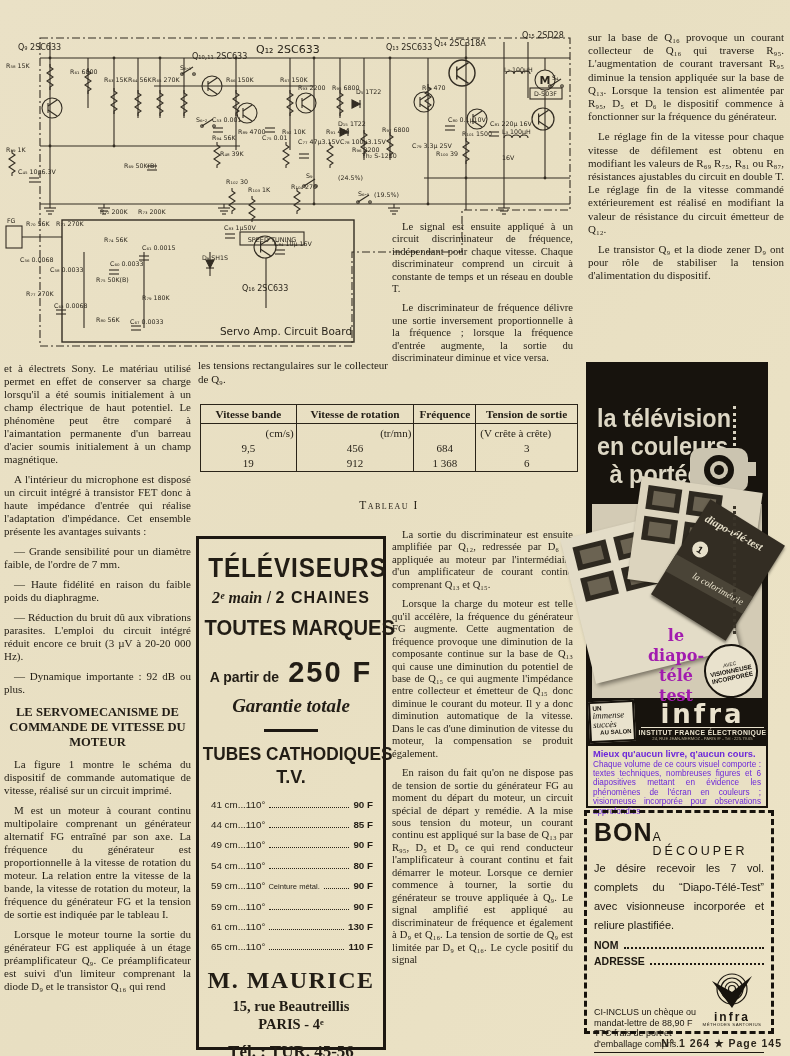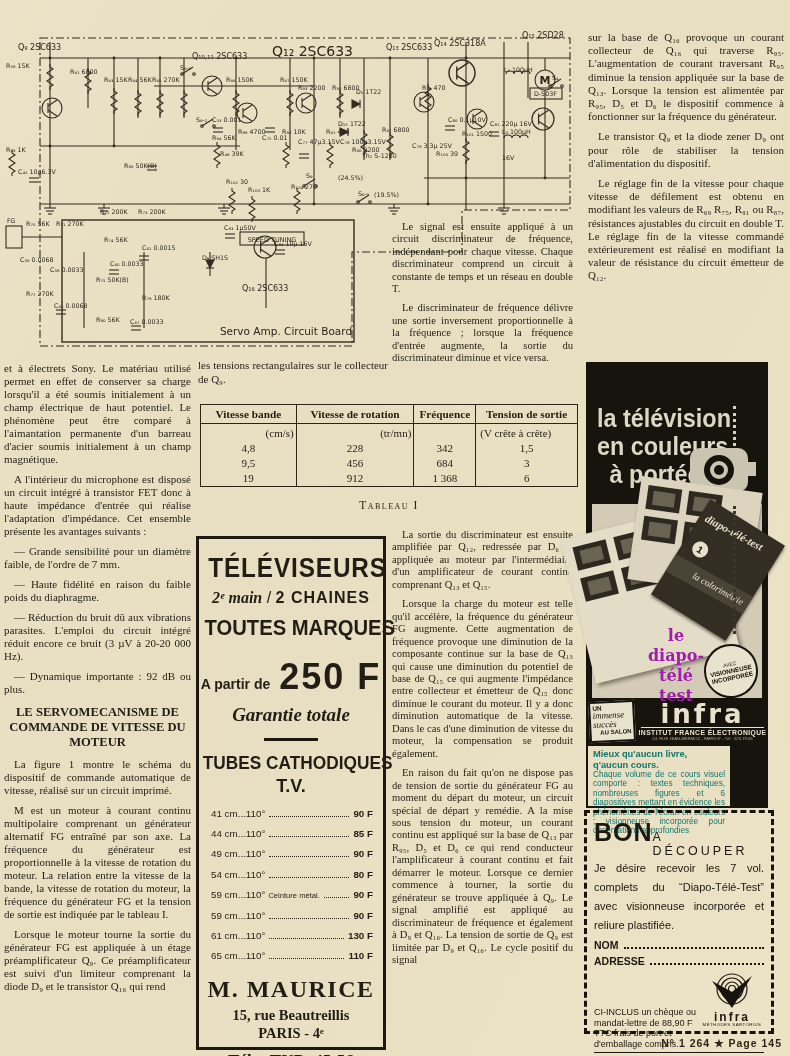--- a/index.html
+++ b/index.html
@@ -42,21 +42,21 @@
         font-family:"Liberation Sans",sans-serif;}
   .tv-title{margin-top:14px;font-weight:bold;font-size:27px;letter-spacing:1px;
         white-space:nowrap;transform:scaleX(.9);}
   .tv-sub{margin-top:5px;font-size:16px;white-space:nowrap;}
   .tv-sub .it{font-family:"Liberation Serif",serif;font-style:italic;font-weight:bold;}
   .tv-sub .bd{font-weight:bold;letter-spacing:1px;}
   .tv-marques{margin-top:9px;font-weight:bold;font-size:21.5px;white-space:nowrap;
         transform:scaleX(.94);}
   .tv-partir{margin-top:15px;display:flex;align-items:baseline;justify-content:center;}
   .tv-partir .pfx{font-weight:bold;font-size:14px;}
-  .tv-partir .prc{font-weight:bold;font-size:36px;margin-left:9px;letter-spacing:2px;}
+  .tv-partir .prc{font-weight:bold;font-size:29px;margin-left:9px;letter-spacing:2px;}
   .tv-garantie{margin-top:6px;font-family:"Liberation Serif",serif;font-style:italic;
         font-weight:bold;font-size:19px;}
   .tv-div{width:54px;height:3px;background:#1d1812;margin:12px auto 0;}
   .tv-tubes{margin-top:12px;font-weight:bold;font-size:18px;white-space:nowrap;
         transform:scaleX(.96);}
   .tv-tubes2{margin-top:2px;font-weight:bold;font-size:18px;}
   #tv-prices{margin:11px 10px 0 12px;}
   .tv-price-row{display:flex;align-items:baseline;font-size:9.8px;line-height:12.2px;
         text-align:left;margin-top:8px;}
   .tv-price-row .note{font-size:7.6px;margin-left:3px;}
@@ -129,22 +129,22 @@
   .salon .s2,.salon .s3{font-family:"Liberation Serif",serif;font-style:italic;
         font-size:9px;line-height:9px;}
   .salon .s4{font-size:6px;font-weight:bold;text-align:right;}
   .infra-bar{position:absolute;left:51px;top:340px;width:131px;height:42px;background:#17130d;
         text-align:center;color:#e9e2cd;}
   .infra-bar .brand{font-weight:bold;font-size:26px;line-height:24px;letter-spacing:3px;
         font-family:"DejaVu Sans",sans-serif;}
   .infra-bar .rule{height:1px;background:#e9e2cd;margin:1px 4px;}
   .infra-bar .inst{font-size:6.8px;font-weight:bold;letter-spacing:.4px;white-space:nowrap;}
   .infra-bar .instaddr{font-size:4.2px;color:#b3ab90;white-space:nowrap;}
-  .ad-body{position:absolute;left:2px;top:384px;width:142px;height:60px;background:#e9e0c4;
-        box-sizing:border-box;padding:3px 5px;color:#0f766e;}
+  .ad-body{position:absolute;left:2px;top:384px;width:178px;height:60px;background:#e9e0c4;
+        box-sizing:border-box;padding:3px 5px;color:#6d28d9;}
   .ad-body .lead{font-size:9.3px;font-weight:bold;line-height:10.5px;}
   .ad-body .txt{font-size:8.2px;line-height:9.4px;text-align:justify;}
   
   #coupon{position:absolute;left:584px;top:810px;width:190px;height:224px;box-sizing:border-box;
         border:3.5px dashed #17130d;background:transparent;padding:5px 7px;
         font-family:"Liberation Sans",sans-serif;color:#1d1811;}
   .cp-titlerow{display:flex;align-items:baseline;justify-content:space-between;}
   .cp-bon{font-weight:bold;font-size:25px;letter-spacing:1px;}
   .cp-dec{font-size:12.5px;letter-spacing:3px;}
   .cp-body{font-size:11px;line-height:19px;text-align:justify;margin-top:1px;}
@@ -313,21 +313,21 @@
           <circle cx="462" cy="150" r="1.4"></circle>
         <circle cx="541" cy="150" r="1.4"></circle>
       </g>
       <text x="541" y="56" text-anchor="middle" font-family="DejaVu Sans" font-size="11" font-weight="bold" fill="#2b261d">M</text>
       <text x="268" y="213.5" text-anchor="middle" font-family="DejaVu Sans" font-size="6.5" fill="#2b261d">SPEED TUNING</text>
       <text x="282" y="307" text-anchor="middle" font-family="DejaVu Sans" font-size="10.5" fill="#2b261d">Servo Amp. Circuit Board</text>
     </svg>
     <div id="schematic-labels">
         <span class="sch" style="left: 14px; top: 15px; font-size: 8px;">Q₉ 2SC633</span>
         <span class="sch" style="left: 188px; top: 24px; font-size: 8px;">Q₁₀,₁₁ 2SC633</span>
-        <span class="sch" style="left: 268px; top: 15px; font-size: 14px;">Q₁₂ 2SC633</span>
+        <span class="sch" style="left: 252px; top: 15px; font-size: 11px;">Q₁₂ 2SC633</span>
         <span class="sch" style="left: 382px; top: 15px; font-size: 8px;">Q₁₃ 2SC633</span>
         <span class="sch" style="left: 430px; top: 11px; font-size: 8px;">Q₁₄ 2SC318A</span>
         <span class="sch" style="left: 518px; top: 3px; font-size: 8px;">Q₁₅ 2SD28</span>
         <span class="sch" style="left: 2px; top: 34px;">R₅₈ 15K</span>
         <span class="sch" style="left: 66px; top: 40px;">R₆₁ 6800</span>
         <span class="sch" style="left: 100px; top: 48px;">R₆₃ 15K</span>
         <span class="sch" style="left: 124px; top: 48px;">R₆₄ 56K</span>
         <span class="sch" style="left: 148px; top: 48px;">R₆₅ 270K</span>
         <span class="sch" style="left: 222px; top: 48px;">R₆₆ 150K</span>
         <span class="sch" style="left: 276px; top: 48px;">R₆₇ 150K</span>
@@ -416,22 +416,22 @@
   </div>
 
   <div id="col3bot" class="col">
     <p>La sortie du discriminateur est ensuite amplifiée par Q₁₂, redressée par D₆ et appliquée au moteur par l'intermédiaire d'un amplificateur de courant continu comprenant Q₁₃ et Q₁₅.</p>
     <p>Lorsque la charge du moteur est telle qu'il accélère, la fréquence du générateur FG augmente. Cette augmentation de fréquence provoque une diminution de la composante continue sur la base de Q₁₃ qui cause une diminution du potentiel de base de Q₁₅ ce qui augmente l'impédance entre collecteur et émetteur de Q₁₅ donc diminue le courant du moteur. Il y a donc diminution automatique de la vitesse. Dans le cas d'une diminution de vitesse du moteur, la compensation se produit également.</p>
     <p>En raison du fait qu'on ne dispose pas de tension de sortie du générateur FG au moment du départ du moteur, un circuit spécial de départ y remédie. A la mise sous tension du moteur, un courant continu est appliqué sur la base de Q₁₃ par R₉₅, D₅ et D₆ ce qui rend conducteur l'amplificateur à courant continu et fait démarrer le moteur. Lorsque ce dernier commence à tourner, la sortie du générateur se trouve appliquée à Q₉. Le signal amplifié est appliqué au discriminateur de fréquence et également à D₉ et Q₁₆. La tension de sortie de Q₉ est limitée par D₉ et Q₁₆. Le cycle positif du signal</p>
   </div>
 
   <div id="col4top" class="col">
     <p class="cont">sur la base de Q₁₆ provoque un courant collecteur de Q₁₆ qui traverse R₉₅. L'augmentation de courant traversant R₉₅ diminue la tension appliquée sur la base de Q₁₃. Lorsque la tension est alimentée par R₉₅, D₅ et D₆ le dispositif commence à fonctionner sur la fréquence du générateur.</p>
+    <p>Le réglage fin de la vitesse pour chaque vitesse de défilement est obtenu en modifiant les valeurs de R₆₉ R₇₅, R₈₁ ou R₈₇, résistances ajustables du circuit en double T. Le réglage fin de la vitesse commandé extérieurement est réalisé en modifiant la valeur de résistance du circuit émetteur de Q₁₂.</p>
     <p>Le transistor Q₉ et la diode zener D₉ ont pour rôle de stabiliser la tension d'alimentation du dispositif.</p>
-    <p>Le réglage fin de la vitesse pour chaque vitesse de défilement est obtenu en modifiant les valeurs de R₆₉ R₇₅, R₈₁ ou R₈₇, résistances ajustables du circuit en double T. Le réglage fin de la vitesse commandé extérieurement est réalisé en modifiant la valeur de résistance du circuit émetteur de Q₁₂.</p>
   </div>
 
   <table id="tbl">
     <colgroup>
         <col style="width:96px">
         <col style="width:118px">
         <col style="width:62px">
         <col style="width:102px">
       </colgroup>
     <thead>
@@ -445,26 +445,20 @@
     <tbody>
       <tr class="units">
         <td>(cm/s)</td>
         <td>(tr/mn)</td>
         <td></td>
         <td class="lft">(V crête à crête)</td>
       </tr>
     </tbody>
     <tbody id="tbl-body">
         <tr>
-          <td>4,8</td>
-          <td>228</td>
-          <td>342</td>
-          <td>1,5</td>
-        </tr>
-        <tr>
           <td>9,5</td>
           <td>456</td>
           <td>684</td>
           <td>3</td>
         </tr>
         <tr>
           <td>19</td>
           <td>912</td>
           <td>1 368</td>
           <td>6</td>

